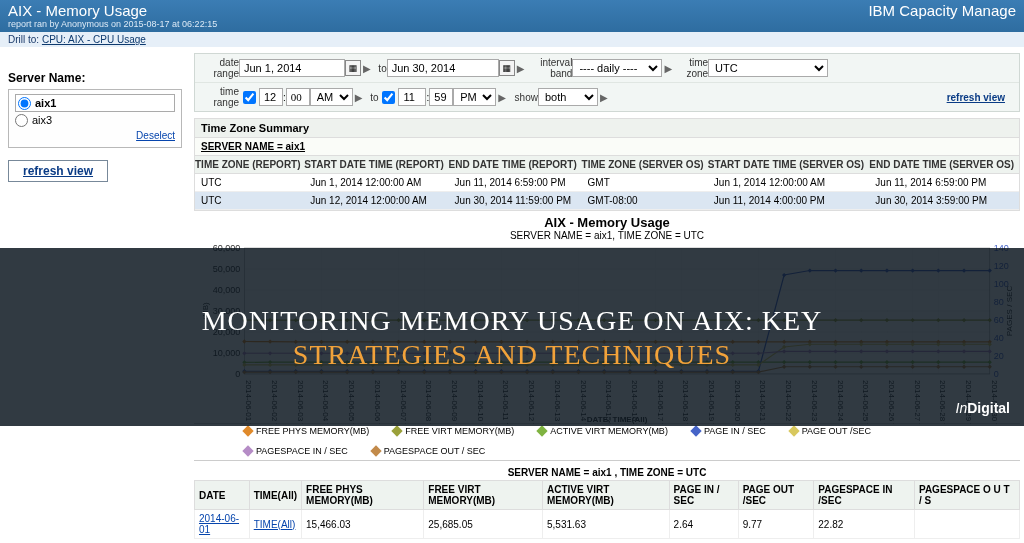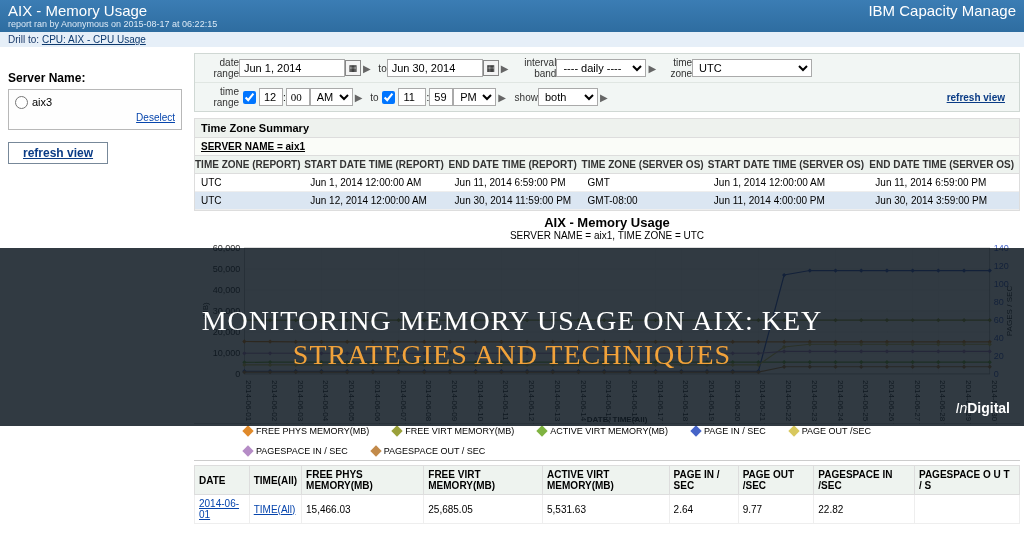--- a/index.html
+++ b/index.html
@@ -91,39 +91,43 @@
   <div class="drill">
     <span>Drill to:</span>
     <a href="#">CPU: AIX - CPU Usage</a>
   </div>
 
   <div class="body">
 
     <div class="sidebar">
       <div class="lbl">Server Name:</div>
       <div class="server-box">
+        <label class="sel">
+            <input type="radio" checked="" style="">
+            <span>aix1</span>
+          </label>
         <label>
             <input type="radio" style="">
             <span>aix3</span>
           </label>
         <div class="deselect"><a href="#">Deselect</a></div>
       </div>
       <a href="#" class="refresh-btn">refresh view</a>
     </div>
 
     <div class="main">
 
       <div class="controls">
         <div class="crow">
           <span class="fldlbl">date range</span>
           <input class="inp" style="width: 106px;" value="Jun 1, 2014">
           <span class="cal">▦</span>
           <span class="arrow-r">▶</span>
           <span class="fldlbl" style="width:14px">to</span>
-          <input class="inp" style="width: 96px;" value="Jun 30, 2014">
+          <input class="inp" style="width: 112px;" value="Jun 30, 2014">
           <span class="cal">▦</span>
           <span class="arrow-r">▶</span>
           <span class="fldlbl" style="width:46px">interval band</span>
           <select class="sel" style="width:90px"><option>---- daily ----</option></select>
           <span class="arrow-r">▶</span>
           <span class="fldlbl" style="width:34px">time zone</span>
           <select class="sel" style="width:120px"><option>UTC</option></select>
         </div>
         <div class="crow">
           <span class="fldlbl">time range</span>
@@ -518,20 +522,21 @@
               <span>PAGESPACE IN / SEC</span>
             </span>
             <span class="leg-item">
               <span class="leg-mark" style="background: rgb(194, 138, 74);"></span>
               <span>PAGESPACE OUT / SEC</span>
             </span>
           </div>
       </div>
 
       <div class="footer-table">
+        <div class="sub">SERVER NAME = aix1 , TIME ZONE = UTC</div>
         <table>
           <thead>
               <tr id="dthdr">
                 <th>DATE</th>
                 <th>TIME(All)</th>
                 <th>FREE PHYS MEMORY(MB)</th>
                 <th>FREE VIRT MEMORY(MB)</th>
                 <th>ACTIVE VIRT MEMORY(MB)</th>
                 <th>PAGE IN / SEC</th>
                 <th>PAGE OUT /SEC</th>

